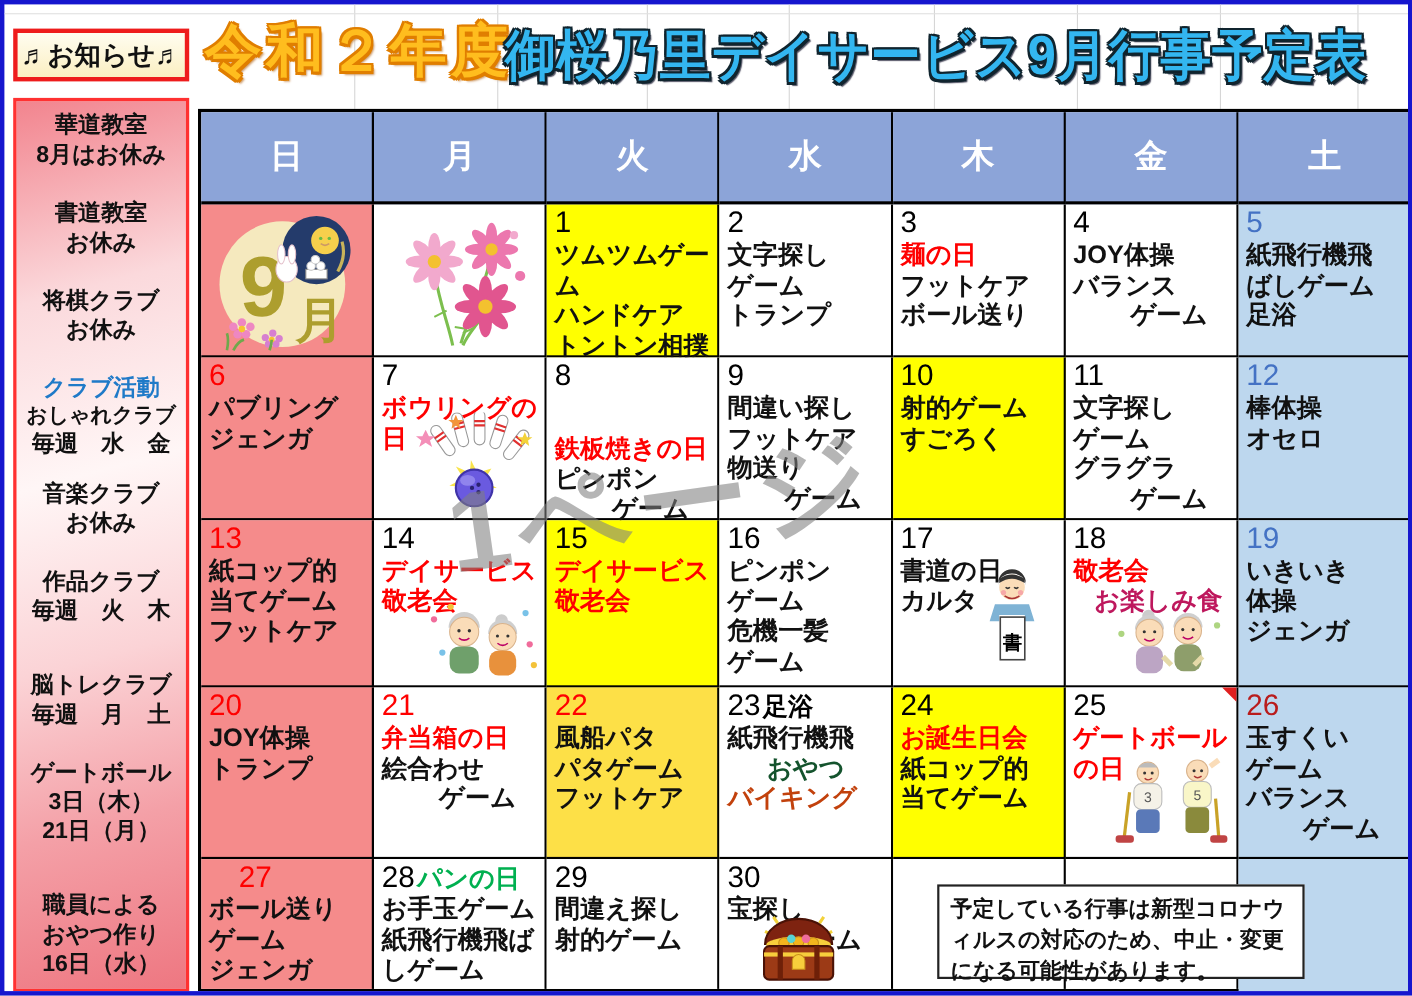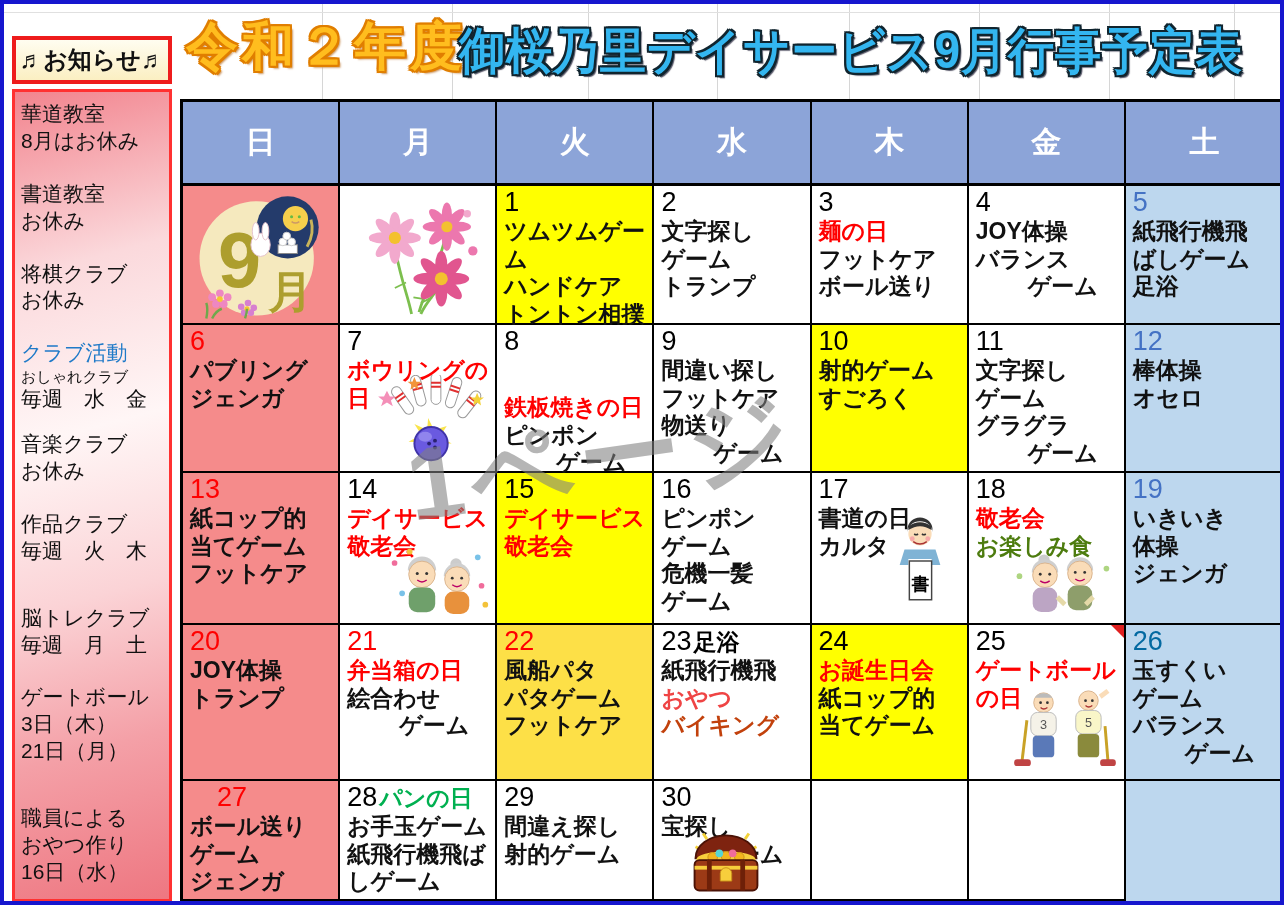--- a/index.html
+++ b/index.html
@@ -3,42 +3,42 @@
 <meta charset="utf-8">
 <style>
   * { margin:0; padding:0; box-sizing:border-box; }
   body { font-family:"Liberation Sans","DejaVu Sans",sans-serif; background:#888; }
   .page { position:relative; width:1284px; height:905px; background:#fff;
           border:4px solid #1616CE; overflow:hidden; }
   .gridline-v { position:absolute; top:0; width:1px; height:95px; background:#d6d6d6; }
   .gridline-h { position:absolute; left:0; top:8px; width:100%; height:1px; background:#e0e0e0; }
 
   
-  .announce-box { position:absolute; left:8px; top:32px; width:160px; height:48px;
+  .announce-box { position:absolute; left:8px; top:22px; width:160px; height:48px;
     background:linear-gradient(to bottom,#FFFDF0,#FBEFC2); border:4px solid #EE1C1C;
     display:flex; align-items:center; justify-content:center;
     font-size:24px; font-weight:bold; color:#111; letter-spacing:0; }
   .title-year { position:absolute; left:182px; top:8px; font-size:52px; font-weight:bold;
     color:#FFBD1E; letter-spacing:4px;
     text-shadow:-2px -2px 0 #E07E00, 2px -2px 0 #E07E00, -2px 2px 0 #E07E00, 2px 2px 0 #E07E00,
       0 -2px 0 #E07E00, 0 2px 0 #E07E00, -2px 0 0 #E07E00, 2px 0 0 #E07E00, 3px 3px 2px #c96; }
   .title-main { position:absolute; left:455px; top:14px; font-size:46px; font-weight:bold;
     color:#33B6F0; letter-spacing:1px; transform:scaleY(1.08); transform-origin:top left;
     text-shadow:-2px -2px 0 #10242e, 2px -2px 0 #10242e, -2px 2px 0 #10242e, 2px 2px 0 #10242e,
       0 -2px 0 #10242e, 0 2px 0 #10242e, -2px 0 0 #10242e, 2px 0 0 #10242e, 3px 3px 1px #556; }
 
   
   .sidebar { position:absolute; left:8px; top:85px; width:160px; height:813px;
     border:3px solid #FF3131;
     background:linear-gradient(165deg,#F2848E 0%,#FBD9DC 22%,#FFF6F6 42%,#FBD3D6 62%,#F4A0A7 80%,#EE7781 100%);
-    padding:9px 6px; font-size:21px; font-weight:normal; color:#111; line-height:1.28; }
+    padding:9px 6px; font-size:21px; font-weight:bold; color:#111; line-height:1.28;text-align:center; }
   .sb-group { margin-bottom:26px; }
   .sb-group.tight { margin-bottom:18px; }
   .sb-group.roomy { margin-bottom:40px; }
-  .sb-line.small { font-size:15px; }
+  .sb-line.small { font-size:19px; }
 
   
   .cal { position:absolute; left:176px; top:95px; width:1106px; height:803px;
     display:grid; grid-template-columns:repeat(7,1fr);
     grid-template-rows:84px 139px 148px 152px 156px 1fr;
     border:3px solid #000; background:#fff; z-index:1; }
   .hcell { background:#8CA4D8; border-right:2px solid #000; border-bottom:3px solid #000;
     display:flex; align-items:center; justify-content:center;
     color:#fff; font-size:30px; font-weight:bold; }
   .cell { position:relative; border-right:2px solid #000; border-bottom:2px solid #000;
@@ -399,21 +399,21 @@
  <path d="M25 26 q7 5 14 0" stroke="#A33" stroke-width="1.5" fill="none"></path>
  <path d="M16 34 h32 l5 16 h-9 v-6 h-24 v6 h-9 z" fill="#7FB3D5"></path>
  <rect x="21" y="46" width="23" height="40" fill="#fff" stroke="#444" stroke-width="1.5"></rect>
  <text x="32.5" y="76" font-size="18" font-weight="bold" text-anchor="middle" fill="#000">書</text>
 </svg>
         </div>
       </div>
       <div class="cell">
         <div class="dayline"><span class="daynum">18</span></div>
         <div class="evline" style="color: rgb(255, 0, 0);">敬老会</div>
-        <div class="evline" style="color: #4d7c0f;">お楽しみ食</div>
+        <div class="evline" style="color: #be185d; margin-left: 19px;">お楽しみ食</div>
         <div class="icon elderly-couple2-icon">
           <svg viewBox="0 0 110 78">
  <g fill="#AED581">
               <circle cx="10" cy="36" r="3"></circle>
               <circle cx="102" cy="28" r="3"></circle>
             </g>
  <circle cx="36" cy="19" r="6" fill="#CCC"></circle>
  <path d="M23 32 a14 14 0 0 1 28 0 z" fill="#CFCFCF"></path>
  <circle cx="37" cy="35" r="13" fill="#FADCB8" stroke="#D9B38C"></circle>
  <circle cx="32" cy="34" r="1.5" fill="#333"></circle>
@@ -449,21 +449,21 @@
       </div>
       <div class="cell" style="background: #fde047;">
         <div class="dayline"><span class="daynum" style="color: rgb(255, 0, 0);">22</span></div>
         <div class="evline">風船パタ</div>
         <div class="evline">パタゲーム</div>
         <div class="evline">フットケア</div>
       </div>
       <div class="cell">
         <div class="dayline"><span class="daynum">23</span><span class="daysuffix">足浴</span></div>
         <div class="evline">紙飛行機飛</div>
-        <div class="evline" style="color: #ef4444;">おやつ</div>
+        <div class="evline" style="color: #14532d; text-align: center;">おやつ</div>
         <div class="evline" style="color: #c2410c;">バイキング</div>
       </div>
       <div class="cell" style="background: rgb(255, 255, 0);">
         <div class="dayline"><span class="daynum">24</span></div>
         <div class="evline" style="color: rgb(255, 0, 0);">お誕生日会</div>
         <div class="evline">紙コップ的</div>
         <div class="evline">当てゲーム</div>
       </div>
       <div class="cell">
         <div class="dayline"><span class="daynum">25</span></div>
@@ -489,21 +489,21 @@
  <rect x="67" y="24" width="26" height="24" rx="7" fill="#F9F6C8" stroke="#BBB"></rect>
  <text x="80" y="41" font-size="13" text-anchor="middle" fill="#555">5</text>
  <rect x="69" y="48" width="22" height="24" rx="4" fill="#8A8A3C"></rect>
  <line x1="97" y1="40" x2="100" y2="76" stroke="#C9A227" stroke-width="3"></line>
  <rect x="92" y="74" width="16" height="7" rx="3" fill="#C04444"></rect>
 </svg>
         </div>
         <span class="corner-marker"></span>
       </div>
       <div class="cell" style="background: rgb(189, 215, 238);">
-        <div class="dayline"><span class="daynum" style="color: #0369a1;">26</span></div>
+        <div class="dayline"><span class="daynum" style="color: #b91c1c;">26</span></div>
         <div class="evline">玉すくい</div>
         <div class="evline">ゲーム</div>
         <div class="evline">バランス</div>
         <div class="evline indent">ゲーム</div>
       </div>
       <div class="cell" style="background: rgb(245, 139, 139);">
         <div class="dayline"><span class="daynum" style="color: rgb(255, 0, 0); margin-left: 27px;">27</span></div>
         <div class="evline">ボール送り</div>
         <div class="evline">ゲーム</div>
         <div class="evline">ジェンガ</div>
@@ -541,13 +541,16 @@
 </svg>
         </div>
       </div>
       <div class="cell"></div>
       <div class="cell"></div>
       <div class="cell" style="background: rgb(189, 215, 238);"></div>
     </div>
 
   <div class="sat-bleed"></div>
   <div class="watermark">1ページ</div>
+  <div class="note-box">
+    <span>予定している行事は新型コロナウィルスの対応のため、中止・変更になる可能性があります。</span>
+  </div>
 </div>
 
 </body></html>

